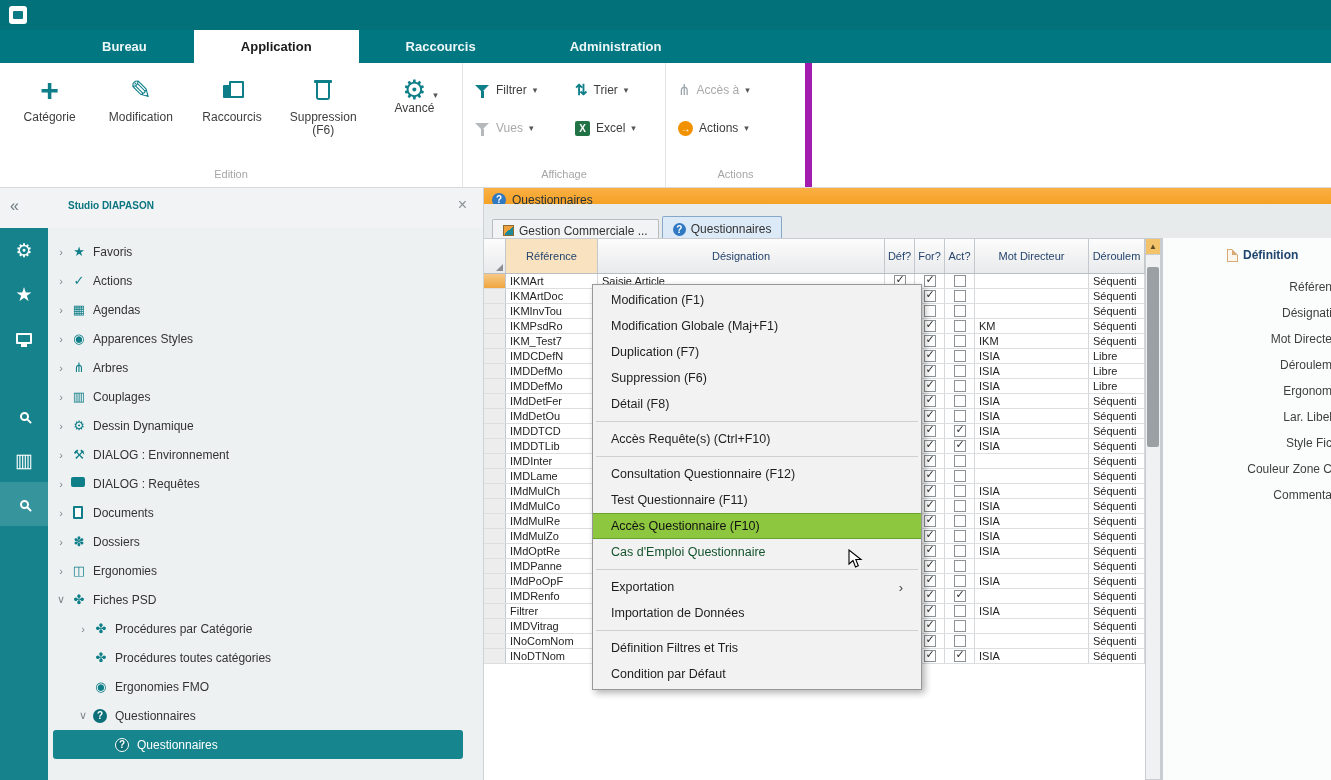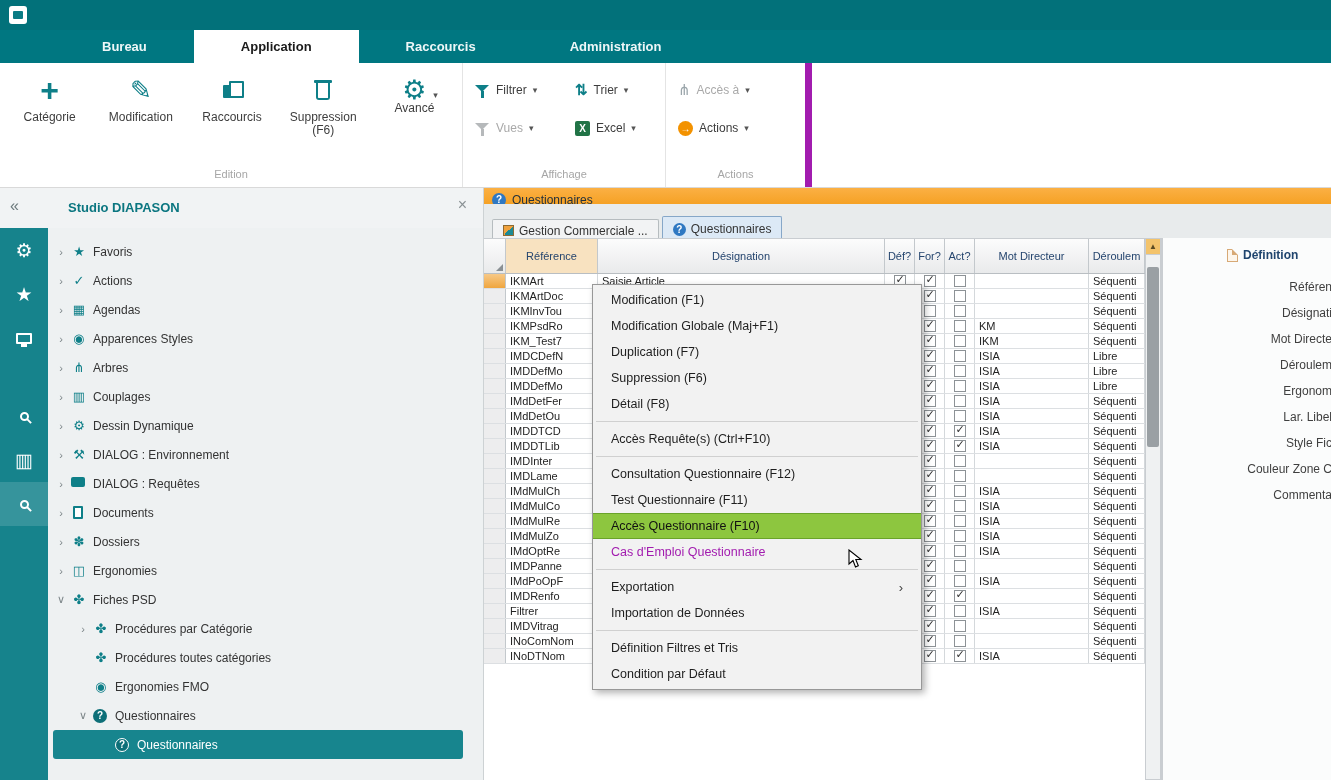--- a/index.html
+++ b/index.html
@@ -50,21 +50,21 @@
   .i-sort::after{content:'⇅';font-size:15px;color:#0e7f88;font-weight:bold}
   .i-xl{width:15px;height:15px;background:#217346;border-radius:2px;color:#fff;display:flex;align-items:center;justify-content:center}
   .i-xl::after{content:'X';font-size:10px;font-weight:bold}
   .i-org::after{content:'⋔';font-size:15px;color:#9aa5aa}
   .i-goarrow{width:15px;height:15px;border-radius:50%;background:#f39200;position:relative;flex:0 0 15px}
   .i-goarrow::after{content:'→';position:absolute;left:0;top:0;width:15px;height:15px;color:#fff;font-size:10px;display:flex;align-items:center;justify-content:center}
 
   
   .panel-header{position:absolute;left:0;top:188px;width:484px;height:40px;background:#f1f3f4;border-right:1px solid #cdd2d4}
   .ph-collapse{position:absolute;left:10px;top:9px;color:#6d7a7d;font-size:16px;cursor:default}
-  .ph-title{position:absolute;left:68px;top:12px;color:#0b7680;font-weight:bold;font-size:13px}
+  .ph-title{position:absolute;left:68px;top:12px;color:#0b7680;font-weight:bold;font-size:10px}
   .ph-close{position:absolute;right:16px;top:8px;color:#8a9194;font-size:16px;cursor:default}
   .icon-strip{position:absolute;left:0;top:228px;width:48px;height:552px;background:#16838c}
   .strip-btn{width:48px;height:44px;display:flex;align-items:center;justify-content:center;color:#fff;font-size:19px;cursor:default}
   .strip-btn.gap{margin-top:34px}
   .strip-btn.active{background:rgba(255,255,255,0.14)}
   .mag{width:9px;height:9px;border:2px solid #fff;border-radius:50%;position:relative;display:inline-block}
   .mag::after{content:'';position:absolute;width:2px;height:6px;background:#fff;transform:rotate(-45deg);right:-3px;bottom:-5px}
   .mon{width:16px;height:11px;border:2px solid #fff;border-radius:1px;position:relative;display:inline-block}
   .mon::after{content:'';position:absolute;left:3px;bottom:-5px;width:6px;height:3px;background:#fff}
   .tree{position:absolute;left:48px;top:228px;width:436px;height:552px;background:#eef1f2;border-right:1px solid #cdd2d4;padding-top:9px;overflow:hidden}
@@ -123,21 +123,21 @@
   .dhead{margin:10px 0 0 64px;display:flex;align-items:center;gap:5px;font-size:12px;font-weight:bold;color:#20456e}
   .note-icon{width:11px;height:13px;background:#fdf6ec;border:1px solid #d7a976;position:relative;flex:0 0 11px}
   .note-icon::after{content:'';position:absolute;right:-1px;top:-1px;border:3px solid;border-color:#fbfcfc #fbfcfc #d7a976 #d7a976}
   .dfields{margin-top:12px}
   .dfield{height:26px;display:flex;align-items:center;justify-content:flex-end;padding-right:2px;font-size:12px;color:#3f3f3f;white-space:nowrap}
 
   
   .ctxmenu{position:absolute;left:592px;top:284px;width:330px;background:#f2f2f2;border:1px solid #989898;box-shadow:3px 3px 7px rgba(0,0,0,0.3);padding:2px 0;z-index:10}
   .mi{height:26px;display:flex;align-items:center;padding:0 18px;font-size:12.5px;color:#1e1e1e;cursor:default}
   .mi.hl{background:#8dc63f;border-top:1px solid #6aa32a;border-bottom:1px solid #6aa32a;color:#111}
-  .mi.disabled{color:#a21caf}
+  .mi.disabled{color:#14532d}
   .marrow{margin-left:auto;font-size:13px;color:#444}
   .msep{height:1px;background:#d0d0d0;margin:4px 3px}
 
   
   .cursor{position:absolute;left:848px;top:549px;z-index:20;pointer-events:none}
 </style>
 </head>
 <body>
 
 <div class="titlebar">

